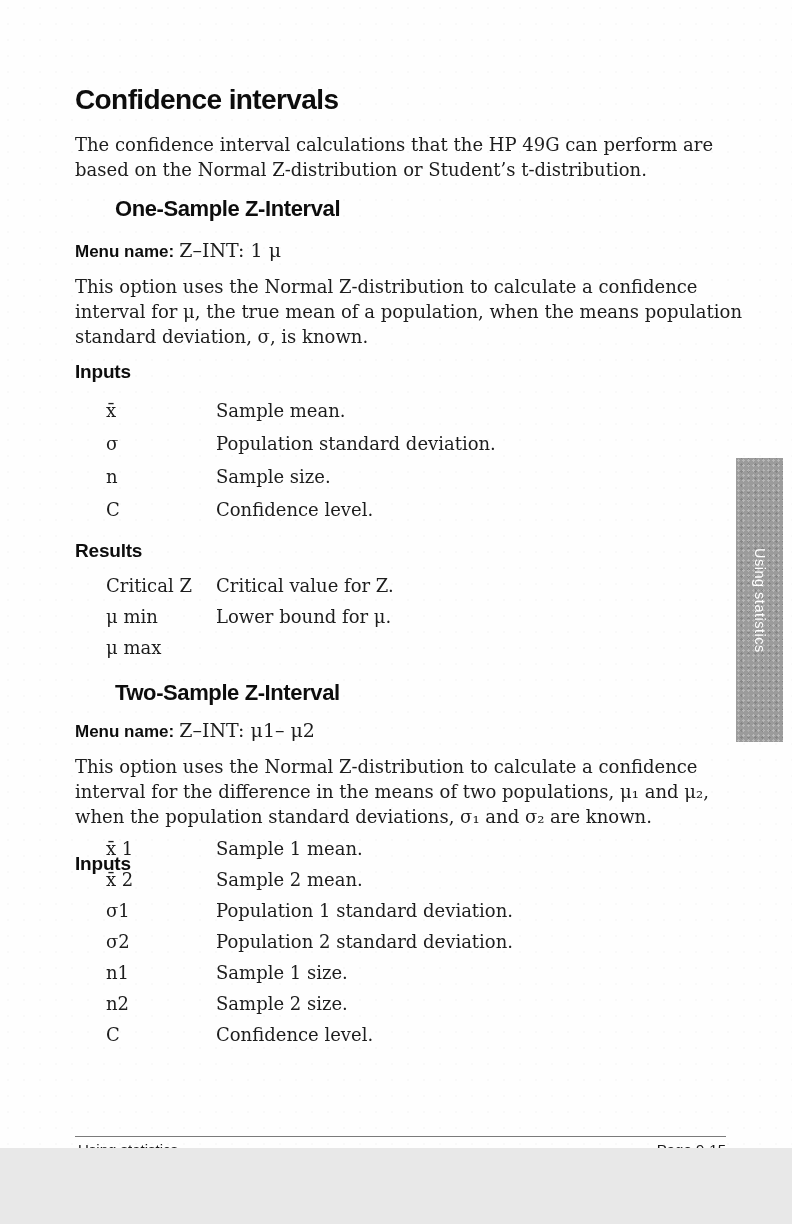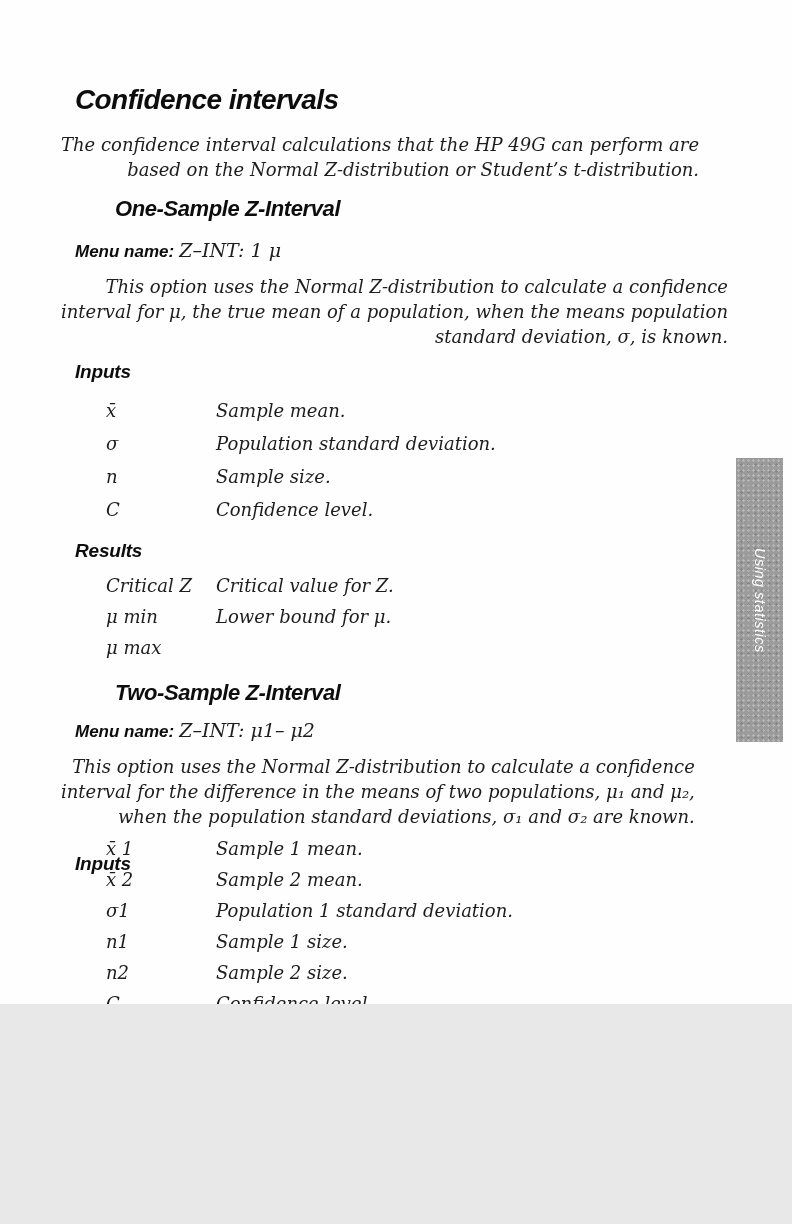--- a/index.html
+++ b/index.html
@@ -1,47 +1,46 @@
 <!DOCTYPE html>
 <html><head>
 <meta charset="utf-8">
 <style>
   html, body { margin: 0; padding: 0; background: #e8e8e8; }
   .page {
     position: relative;
     width: 792px;
-    height: 1004px;
+    height: 1148px;
     margin: 0 auto;
     background-color: #fefefe;
     background-image: radial-gradient(rgba(0,0,0,0.018) 1px, transparent 1.2px);
     background-size: 16px 16px;
     overflow: hidden;
     font-family: "DejaVu Serif", serif;
     color: #1d1d1d;
-    font-style: italic;
   }
   .h1 {
     position: absolute; left: 75px; top: 84px;
     font-family: "Liberation Sans", sans-serif;
     font-weight: bold; font-size: 28px; letter-spacing: -0.6px;
     color: #0d0d0d; white-space: nowrap;
   }
   .h2 {
     position: absolute; left: 75px;
     font-family: "Liberation Sans", sans-serif;
     font-weight: bold; font-size: 22px; letter-spacing: -0.4px;
     color: #0d0d0d; white-space: nowrap; margin-left: 40px;
   }
   .h3 {
     position: absolute; left: 75px;
     font-family: "Liberation Sans", sans-serif;
     font-weight: bold; font-size: 19px; letter-spacing: -0.2px;
     color: #0d0d0d; white-space: nowrap;
   }
-  .para { position: absolute; left: 61px; text-align: right; }
+  .para { position: absolute; left: 75px; }
   .para .line {
     font-size: 18px; line-height: 25px; white-space: nowrap; color: #1d1d1d;
   }
   .menu-line { position: absolute; left: 75px; white-space: nowrap; }
   .menu-line .menu-label {
     font-family: "Liberation Sans", sans-serif;
     font-weight: bold; font-size: 17px; color: #0d0d0d;
   }
   .menu-line .menu-value { font-size: 19px; color: #1d1d1d; margin-top: 31px; }
   .def-rows { position: absolute; left: 106px; }
@@ -165,20 +164,24 @@
     </div>
     <div class="def-row">
       <span class="sym">x̄ 2</span>
       <span class="desc">Sample 2 mean.</span>
     </div>
     <div class="def-row">
       <span class="sym">σ1</span>
       <span class="desc">Population 1 standard deviation.</span>
     </div>
     <div class="def-row">
+      <span class="sym">σ2</span>
+      <span class="desc">Population 2 standard deviation.</span>
+    </div>
+    <div class="def-row">
       <span class="sym">n1</span>
       <span class="desc">Sample 1 size.</span>
     </div>
     <div class="def-row">
       <span class="sym">n2</span>
       <span class="desc">Sample 2 size.</span>
     </div>
     <div class="def-row">
       <span class="sym">C</span>
       <span class="desc">Confidence level.</span>

